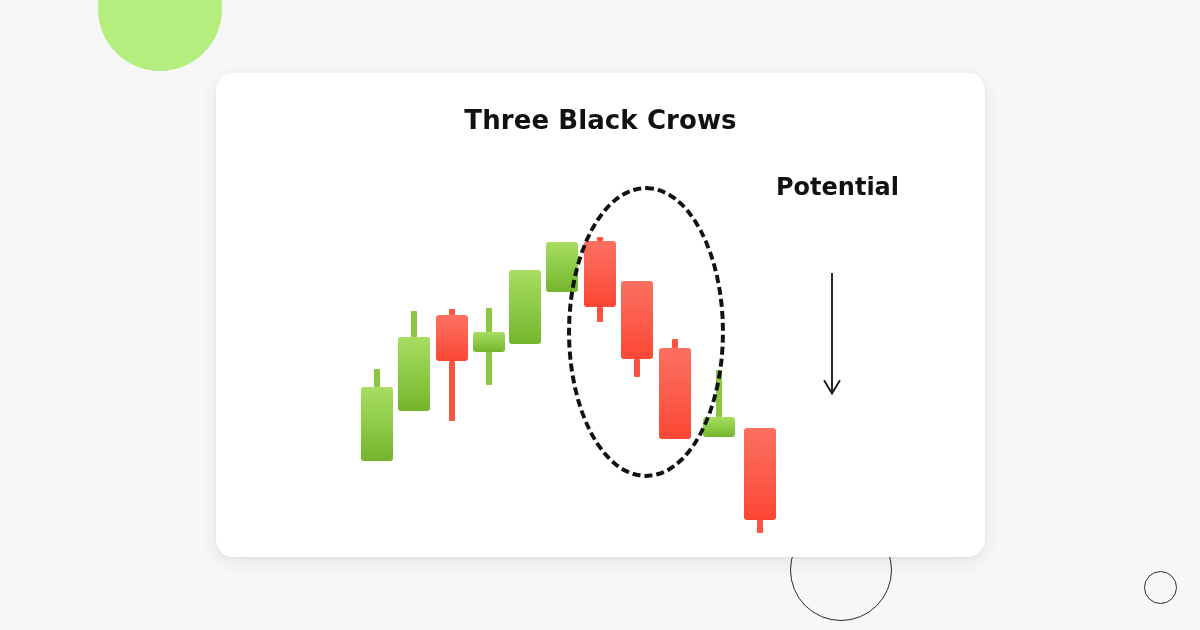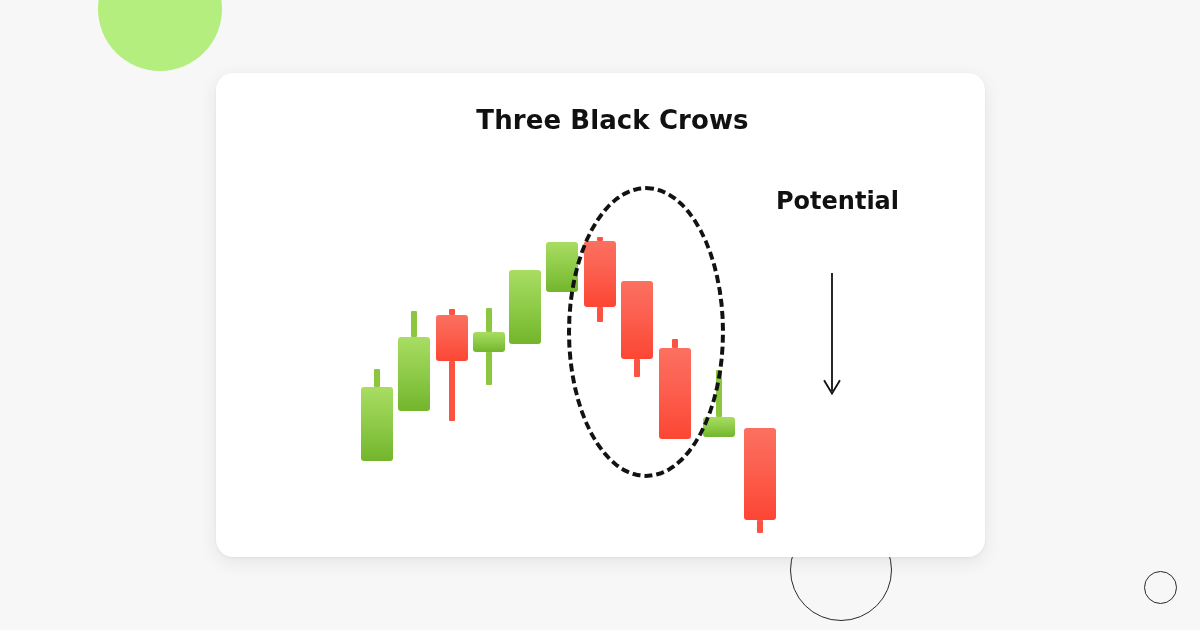--- a/index.html
+++ b/index.html
@@ -58,35 +58,35 @@
     width: 769px;
     height: 484px;
     background: #ffffff;
     border-radius: 17px;
     box-shadow: 0 5px 18px rgba(40,40,40,0.09), 0 1px 3px rgba(40,40,40,0.05);
     overflow: hidden;
   }
 
   #chart-title {
     position: absolute;
-    left: 12px;
+    left: 0;
     top: 32px;
     width: 769px;
     text-align: center;
     font-size: 26px;
     font-weight: 600;
     color: #111111;
     letter-spacing: 0.1px;
   }
 
   
   #annotation-block {
     position: absolute;
     left: 560px;
-    top: 112px;
+    top: 98px;
     width: 200px;
   }
   .annotation-line {
     font-size: 24px;
     font-weight: 700;
     color: #111111;
     line-height: 32px;
   }
 
   #direction-arrow {

